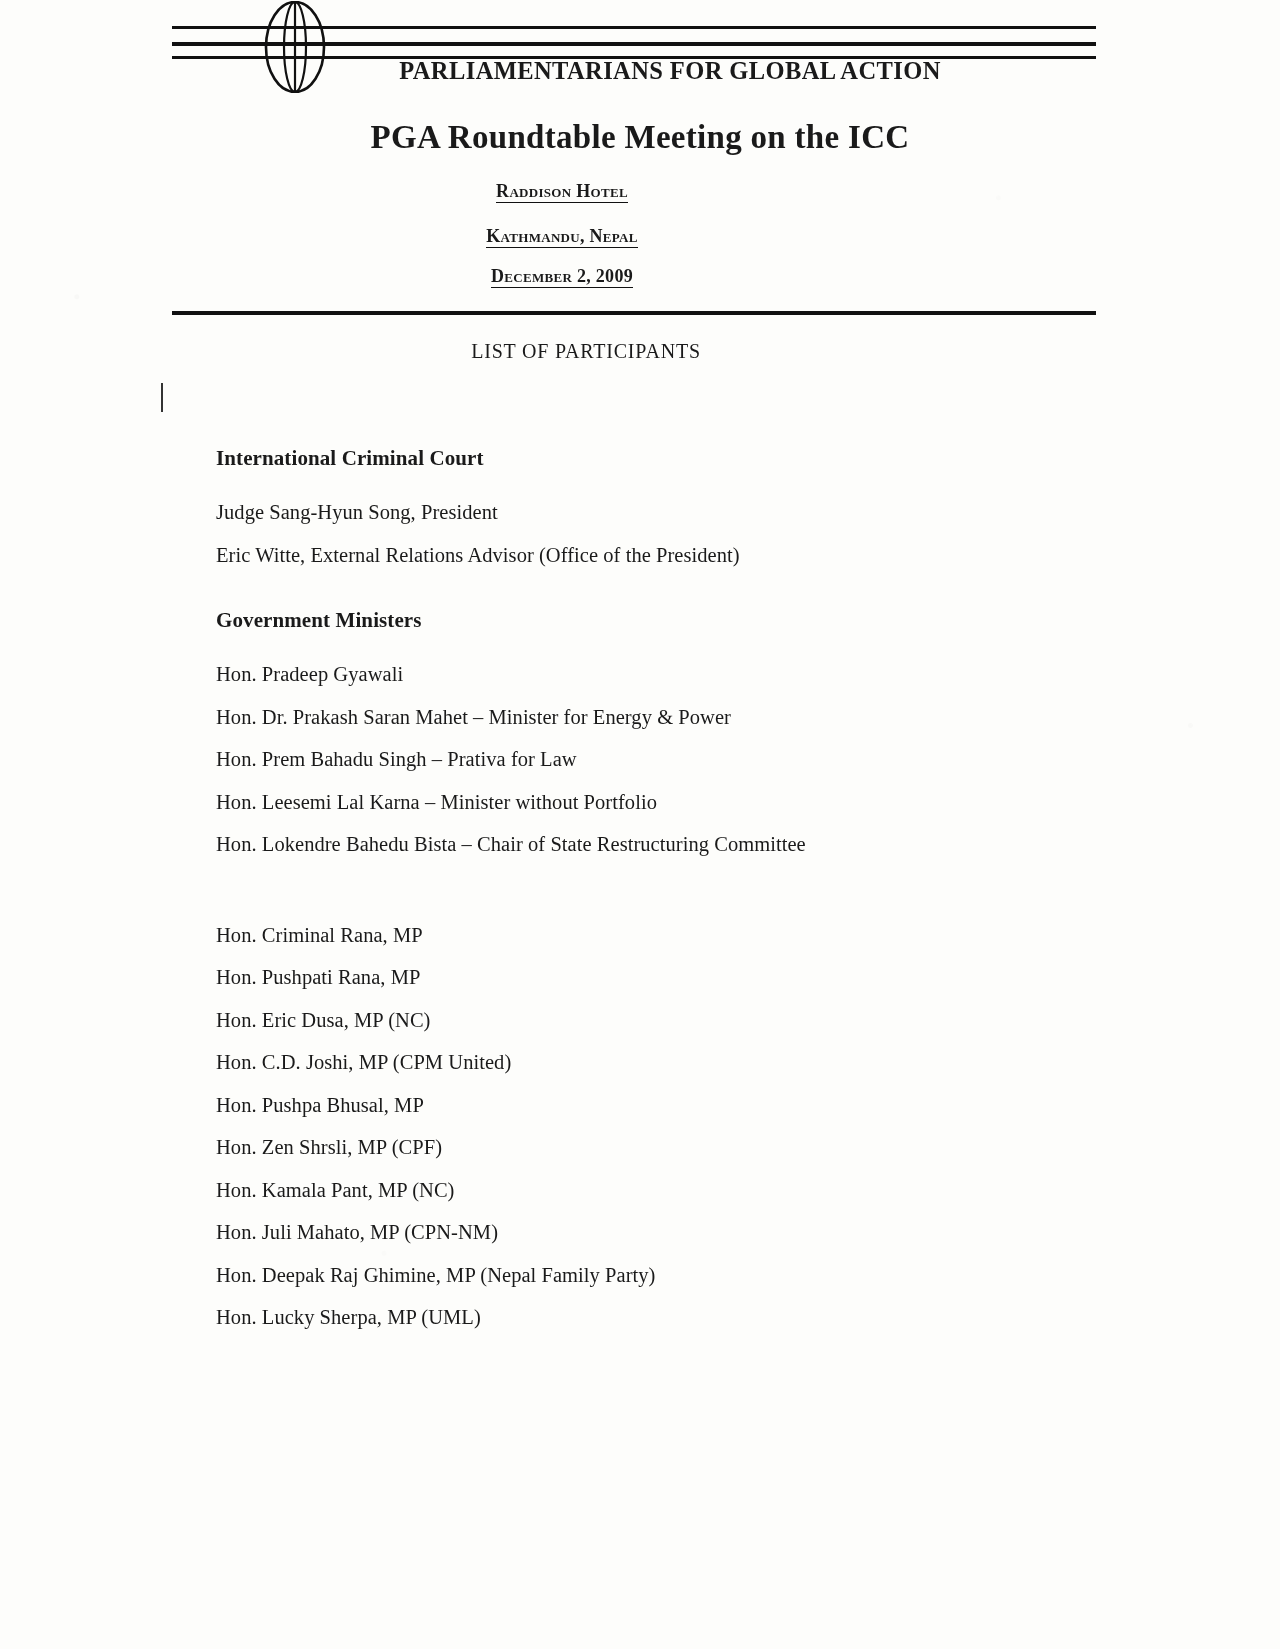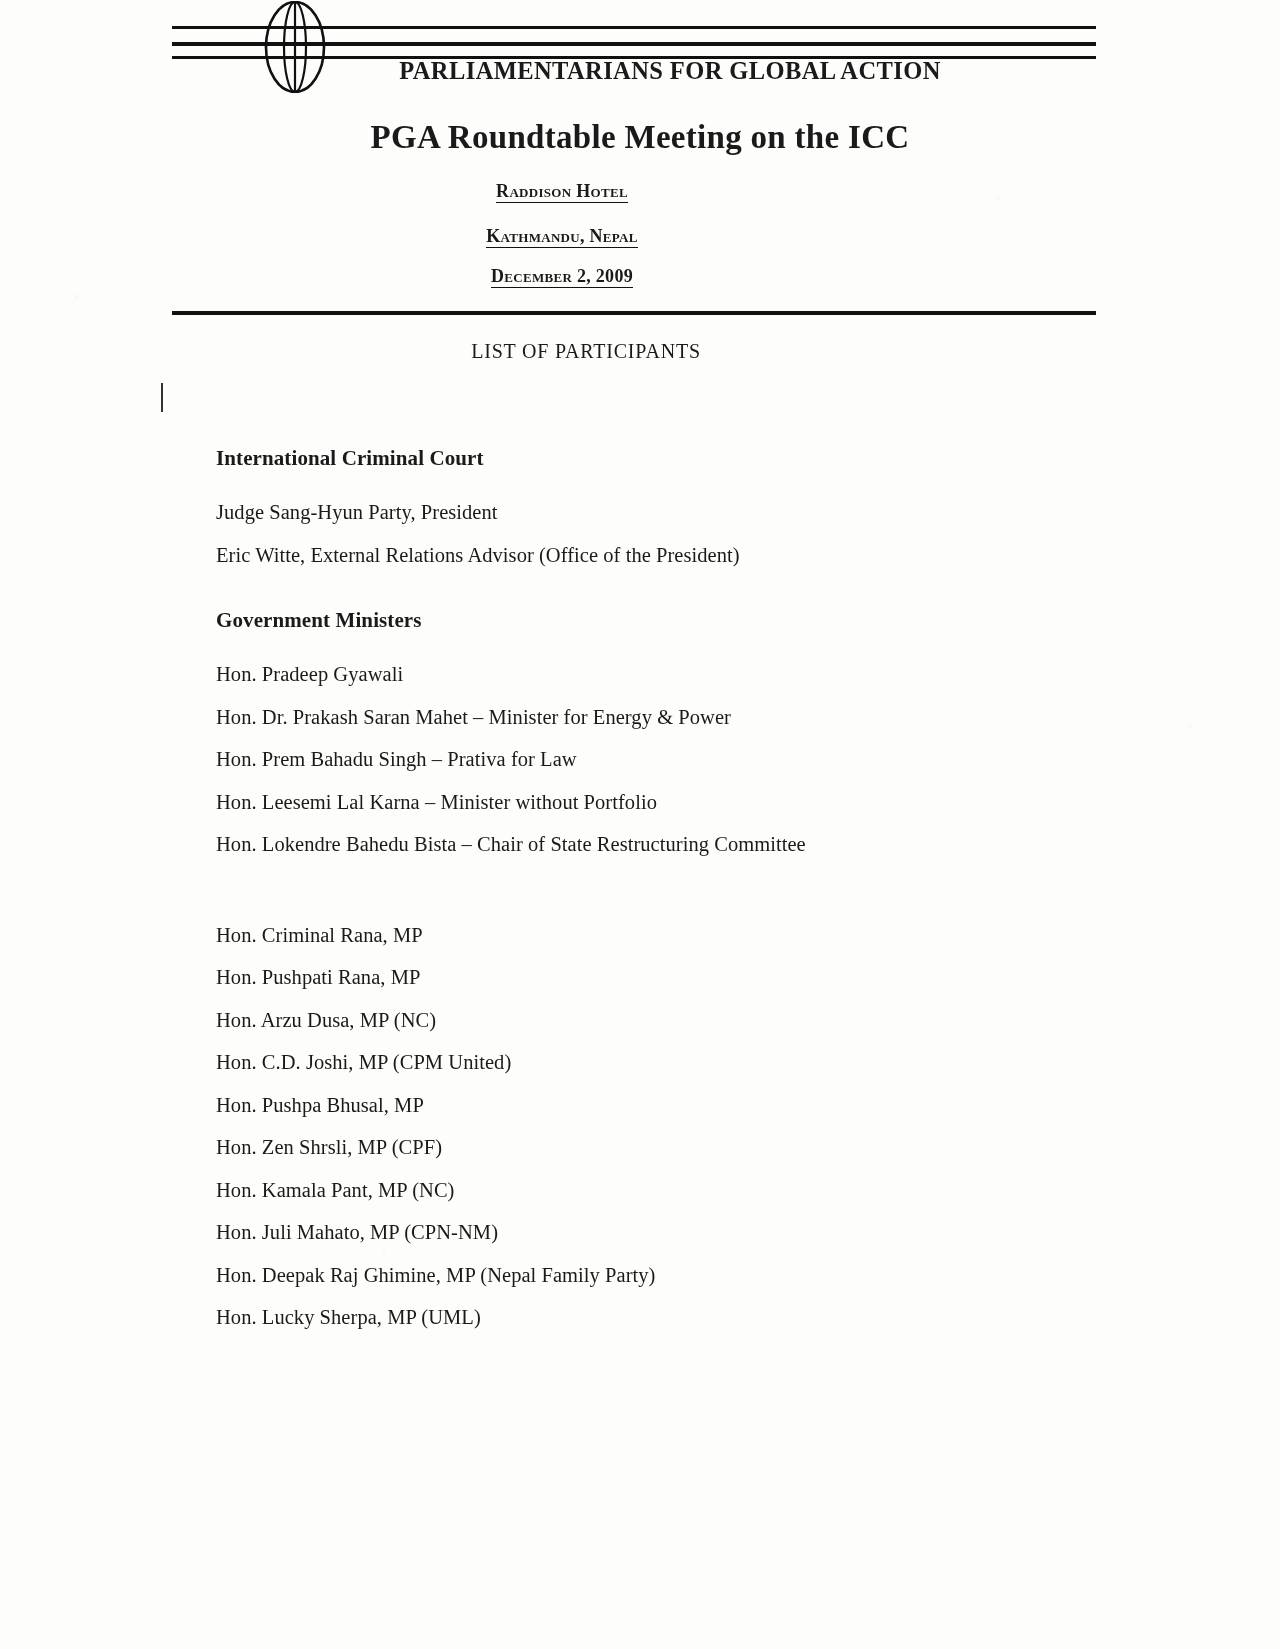--- a/index.html
+++ b/index.html
@@ -197,39 +197,39 @@
   <div class="hr-thick"></div>
 
   <div class="list-heading">LIST OF PARTICIPANTS</div>
 
   <div class="margin-tick"></div>
 
   <div class="body-area" id="body-area">
       <div class="section">
         <div class="section-title">International Criminal Court</div>
         <div class="head-gap"></div>
-        <div class="entry">Judge Sang-Hyun Party, President</div>
+        <div class="entry">Judge Sang-Hyun Song, President</div>
         <div class="entry">Eric Witte, External Relations Advisor (Office of the President)</div>
       </div>
       <div class="sec-gap"></div>
       <div class="section">
         <div class="section-title">Government Ministers</div>
         <div class="head-gap"></div>
         <div class="entry">Hon. Pradeep Gyawali</div>
         <div class="entry">Hon. Dr. Prakash Saran Mahet – Minister for Energy &amp; Power</div>
         <div class="entry">Hon. Prem Bahadu Singh – Prativa for Law</div>
         <div class="entry">Hon. Leesemi Lal Karna – Minister without Portfolio</div>
         <div class="entry">Hon. Lokendre Bahedu Bista – Chair of State Restructuring Committee</div>
       </div>
       <div class="sec-gap"></div>
       <div class="section">
         <div class="head-gap"></div>
         <div class="entry">Hon. Criminal Rana, MP</div>
         <div class="entry">Hon. Pushpati Rana, MP</div>
-        <div class="entry">Hon. Arzu Dusa, MP (NC)</div>
+        <div class="entry">Hon. Eric Dusa, MP (NC)</div>
         <div class="entry">Hon. C.D. Joshi, MP (CPM United)</div>
         <div class="entry">Hon. Pushpa Bhusal, MP</div>
         <div class="entry">Hon. Zen Shrsli, MP (CPF)</div>
         <div class="entry">Hon. Kamala Pant, MP (NC)</div>
         <div class="entry">Hon. Juli Mahato, MP (CPN-NM)</div>
         <div class="entry">Hon. Deepak Raj Ghimine, MP (Nepal Family Party)</div>
         <div class="entry">Hon. Lucky Sherpa, MP (UML)</div>
       </div>
     </div>
 </div>

